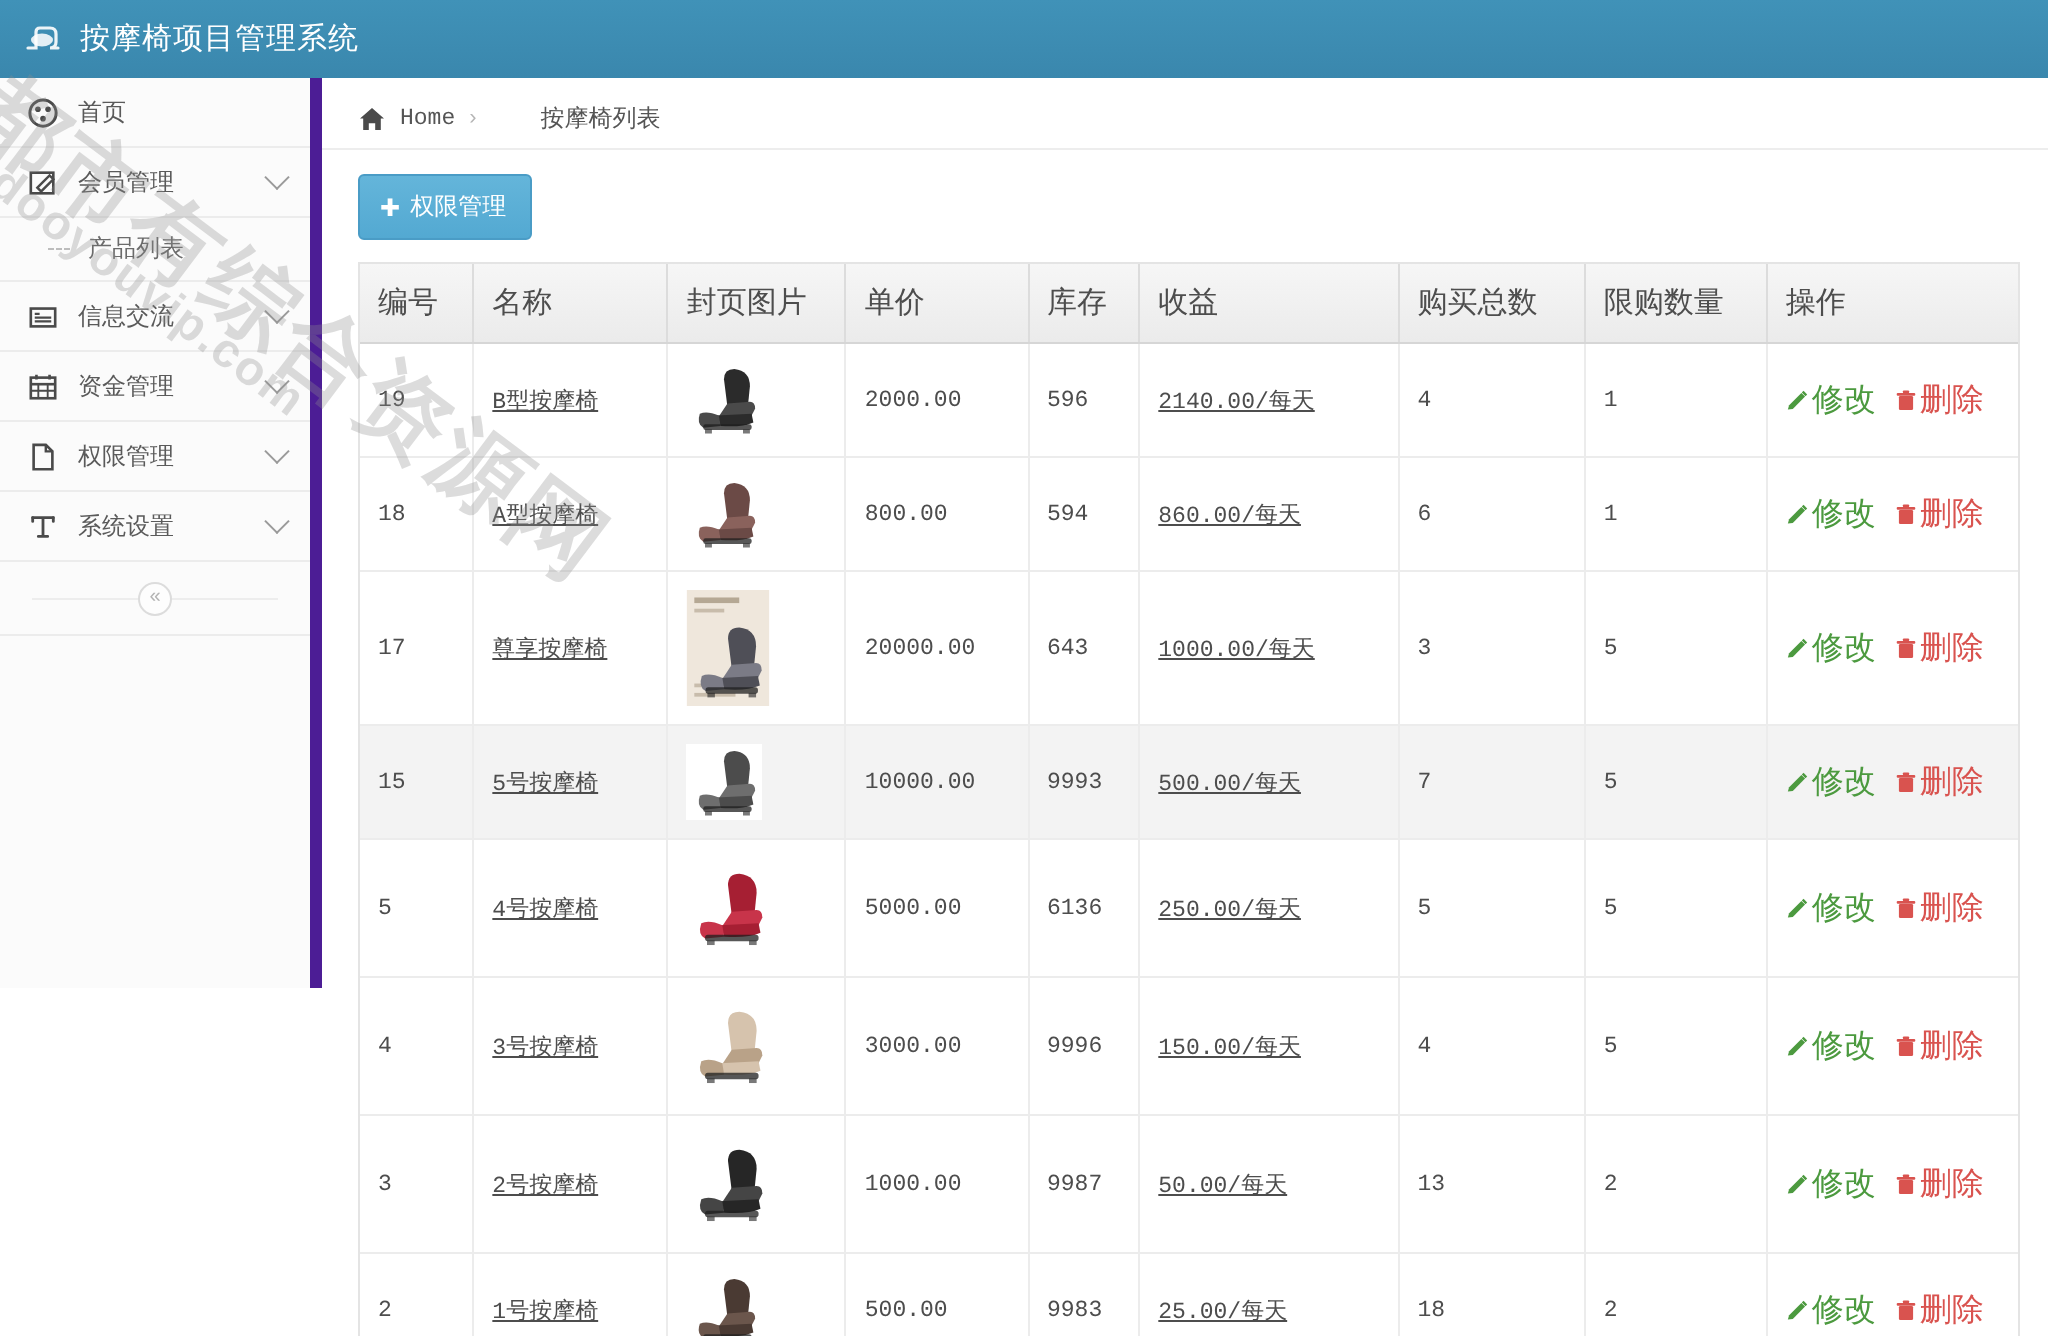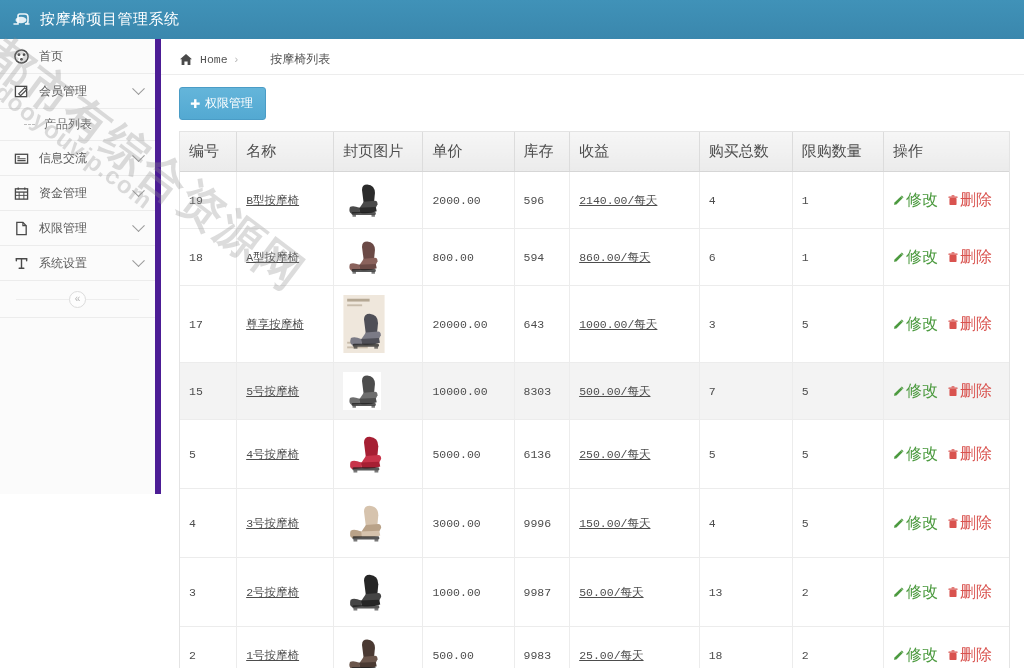--- a/index.html
+++ b/index.html
@@ -508,21 +508,21 @@
       <path d="M16 31 L36 30 L37 35 Q30 38 18 37 Z" fill="#4c4c4c"></path>
       <path d="M6 30 Q10 28 17 31 L18 37 L8 38 Q4 36 6 30 Z" fill="#6e6e6e"></path>
       <rect x="8" y="36" width="28" height="3.4" rx="1.4" fill="#1f1f1f" opacity=".75"></rect>
       <rect x="9" y="39" width="4" height="2.4" fill="#1f1f1f" opacity=".6"></rect>
       <rect x="31" y="39" width="4" height="2.4" fill="#1f1f1f" opacity=".6"></rect>
     </g>
   </svg>
                 </span>
               </td>
               <td>10000.00</td>
-              <td>8303</td>
+              <td>9993</td>
               <td class="t-cjk">500.00/每天</td>
               <td>7</td>
               <td>5</td>
               <td>
                 <span class="actions">
        <a class="act act-edit">
          <span>
                       <svg width="11" height="11" viewBox="0 0 12 12">
                         <path d="M1 10.6 L1.7 8.3 L8.4 1.6 L10.4 3.6 L3.7 10.3 Z" fill="#4c9a3f"></path>
                         <path d="M9.1 0.9 L11.1 2.9" stroke="#4c9a3f" stroke-width="1.3"></path>

